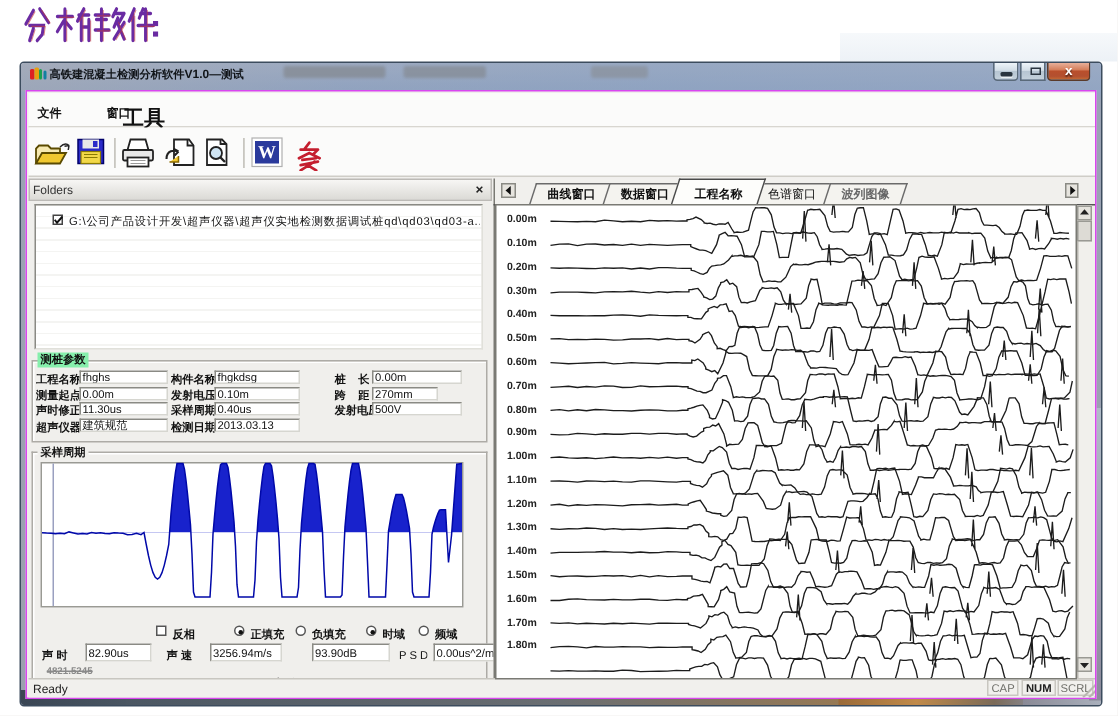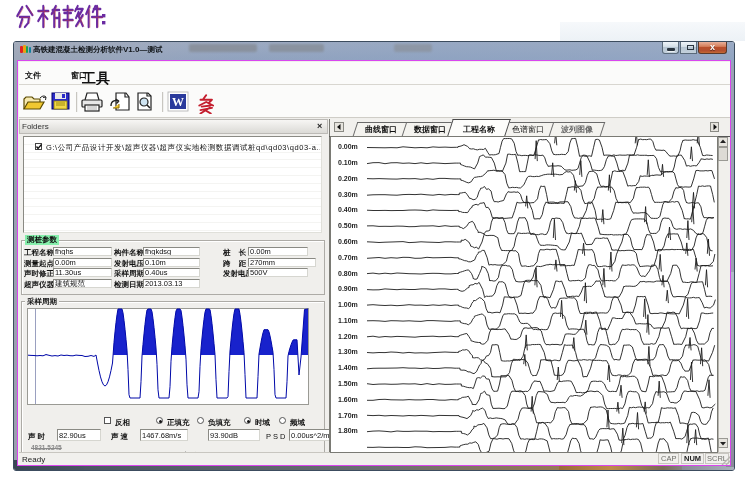--- a/index.html
+++ b/index.html
@@ -129,21 +129,21 @@
 <div class="fld cjk" style="left:35px;top:186px;width:59px;height:9px">fhghs</div>
 <div class="lbl cjk" style="left:96px;top:187px">构件名称</div>
 <div class="fld" style="left:125px;top:186px;width:57px;height:9px">fhgkdsg</div>
 <div class="lbl cjk" style="left:205px;top:187px">桩&nbsp;&nbsp;&nbsp;&nbsp;长</div>
 <div class="fld" style="left:230px;top:186px;width:60px;height:9px">0.00m</div>
 <div class="lbl cjk" style="left:6px;top:197.5px">测量起点</div>
 <div class="fld cjk" style="left:35px;top:196.5px;width:59px;height:9px">0.00m</div>
 <div class="lbl cjk" style="left:96px;top:197.5px">发射电压</div>
 <div class="fld" style="left:125px;top:196.5px;width:57px;height:9px">0.10m</div>
 <div class="lbl cjk" style="left:205px;top:197.5px">跨&nbsp;&nbsp;&nbsp;&nbsp;距</div>
-<div class="fld" style="left:230px;top:196.5px;width:68px;height:9px">270mm</div>
+<div class="fld" style="left:230px;top:196.5px;width:44px;height:9px">270mm</div>
 <div class="lbl cjk" style="left:6px;top:208px">声时修正</div>
 <div class="fld cjk" style="left:35px;top:207px;width:59px;height:9px">11.30us</div>
 <div class="lbl cjk" style="left:96px;top:208px">采样周期</div>
 <div class="fld" style="left:125px;top:207px;width:57px;height:9px">0.40us</div>
 <div class="lbl cjk" style="left:205px;top:208px">发射电压</div>
 <div class="fld" style="left:230px;top:207px;width:60px;height:9px">500V</div>
 <div class="lbl cjk" style="left:6px;top:218.5px">超声仪器</div>
 <div class="fld cjk" style="left:35px;top:217.5px;width:59px;height:9px">建筑规范</div>
 <div class="lbl cjk" style="left:96px;top:218.5px">检测日期</div>
 <div class="fld" style="left:125px;top:217.5px;width:57px;height:9px">2013.03.13</div>
@@ -159,21 +159,21 @@
 <div class="abs" style="left:179px;top:356px;width:7px;height:7px;background:#fff;border:1px solid #555;border-radius:50%"></div>
 <div class="lbl cjk" style="left:190px;top:357px">负填充</div>
 <div class="abs" style="left:226px;top:356px;width:7px;height:7px;background:#fff;border:1px solid #555;border-radius:50%"></div>
     <div class="abs" style="left:229px;top:359px;width:3px;height:3px;background:#111;border-radius:50%"></div>
 <div class="lbl cjk" style="left:237px;top:357px">时域</div>
 <div class="abs" style="left:261px;top:356px;width:7px;height:7px;background:#fff;border:1px solid #555;border-radius:50%"></div>
 <div class="lbl cjk" style="left:272px;top:357px">频域</div>
 <div class="lbl cjk" style="left:10px;top:371px">声 时</div>
 <div class="fld" style="left:39px;top:368px;width:44px;height:12px;line-height:11px">82.90us</div>
 <div class="lbl cjk" style="left:93px;top:371px">声 速</div>
-<div class="fld" style="left:122px;top:368px;width:48px;height:12px;line-height:11px">1467.68m/s</div>
+<div class="fld" style="left:122px;top:368px;width:48px;height:12px;line-height:11px">3256.94m/s</div>
 <div class="lbl cjk" style="left:166px;top:390px">幅 值</div>
 <div class="fld" style="left:190px;top:368px;width:52px;height:12px;line-height:11px">93.90dB</div>
 <div class="lbl" style="left:248px;top:371px;font-weight:normal">P S D</div>
 <div class="fld" style="left:271px;top:368px;width:46px;height:12px;line-height:11px">0.00us^2/m</div>
 <div class="lbl" style="left:13px;top:383px;color:#8a8a8a;font-size:6.5px;text-decoration:line-through">4821.5245</div>
 <div class="abs" style="left:311px;top:58px;width:404px;height:334px;background:#f1f0ed;border-left:1px solid #7a7a74"></div>
 <div class="abs" style="left:316px;top:61px;width:10px;height:10px;background:#e6e4de;border:1px solid #8a8a84"></div>
 <svg class="abs" style="left:317px;top:62px;z-index:3" width="8" height="8">
       <path d="M5.5 1 L2 4 L5.5 7 Z" fill="#111"></path>
     </svg>

